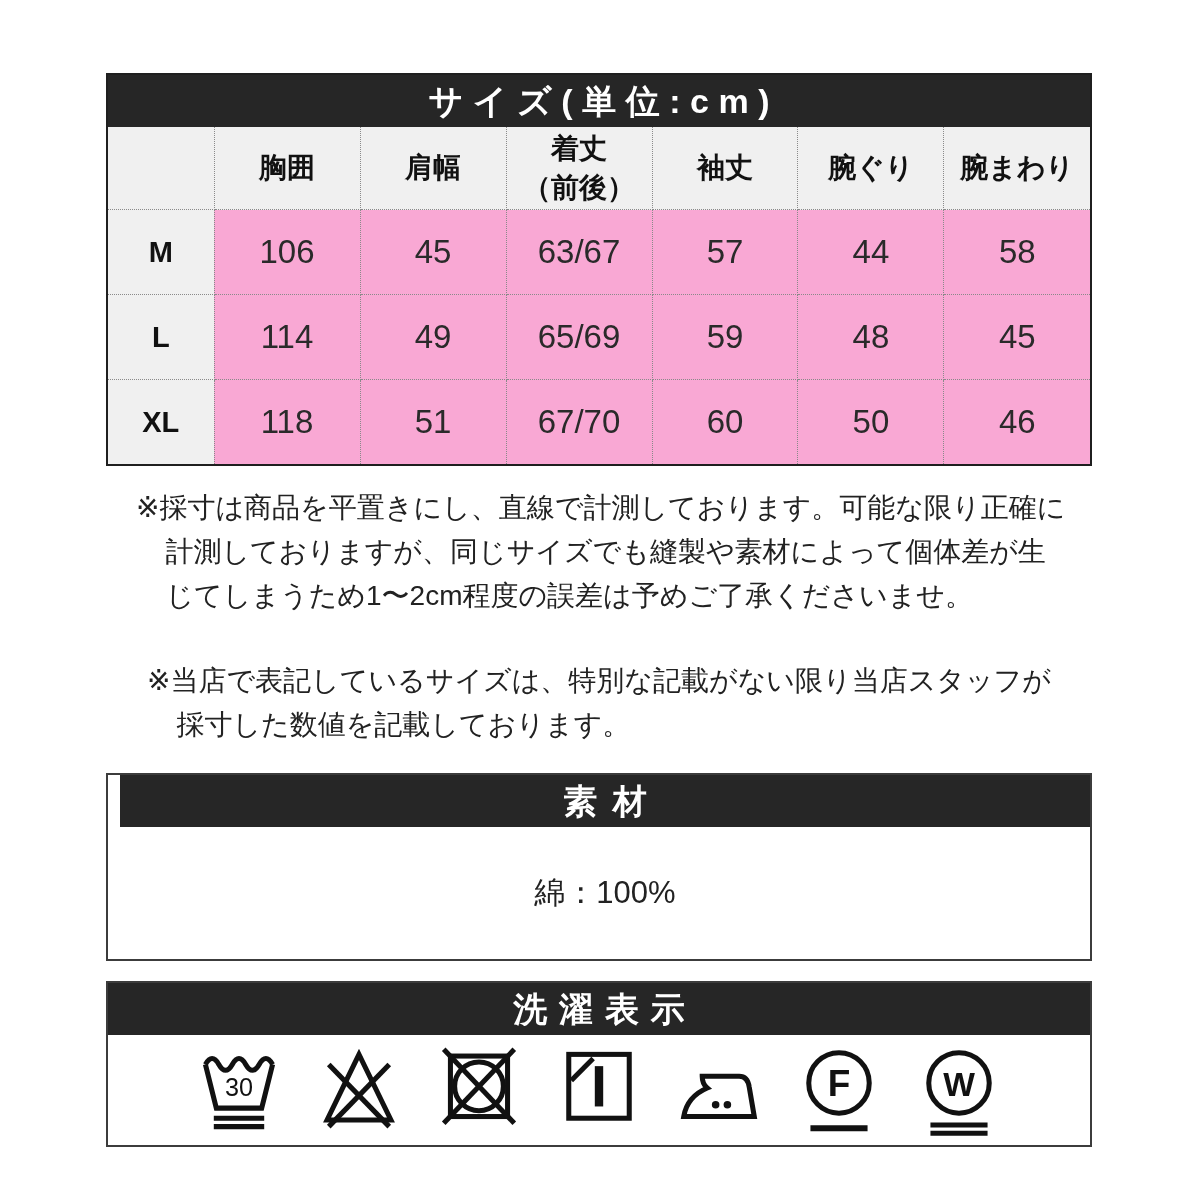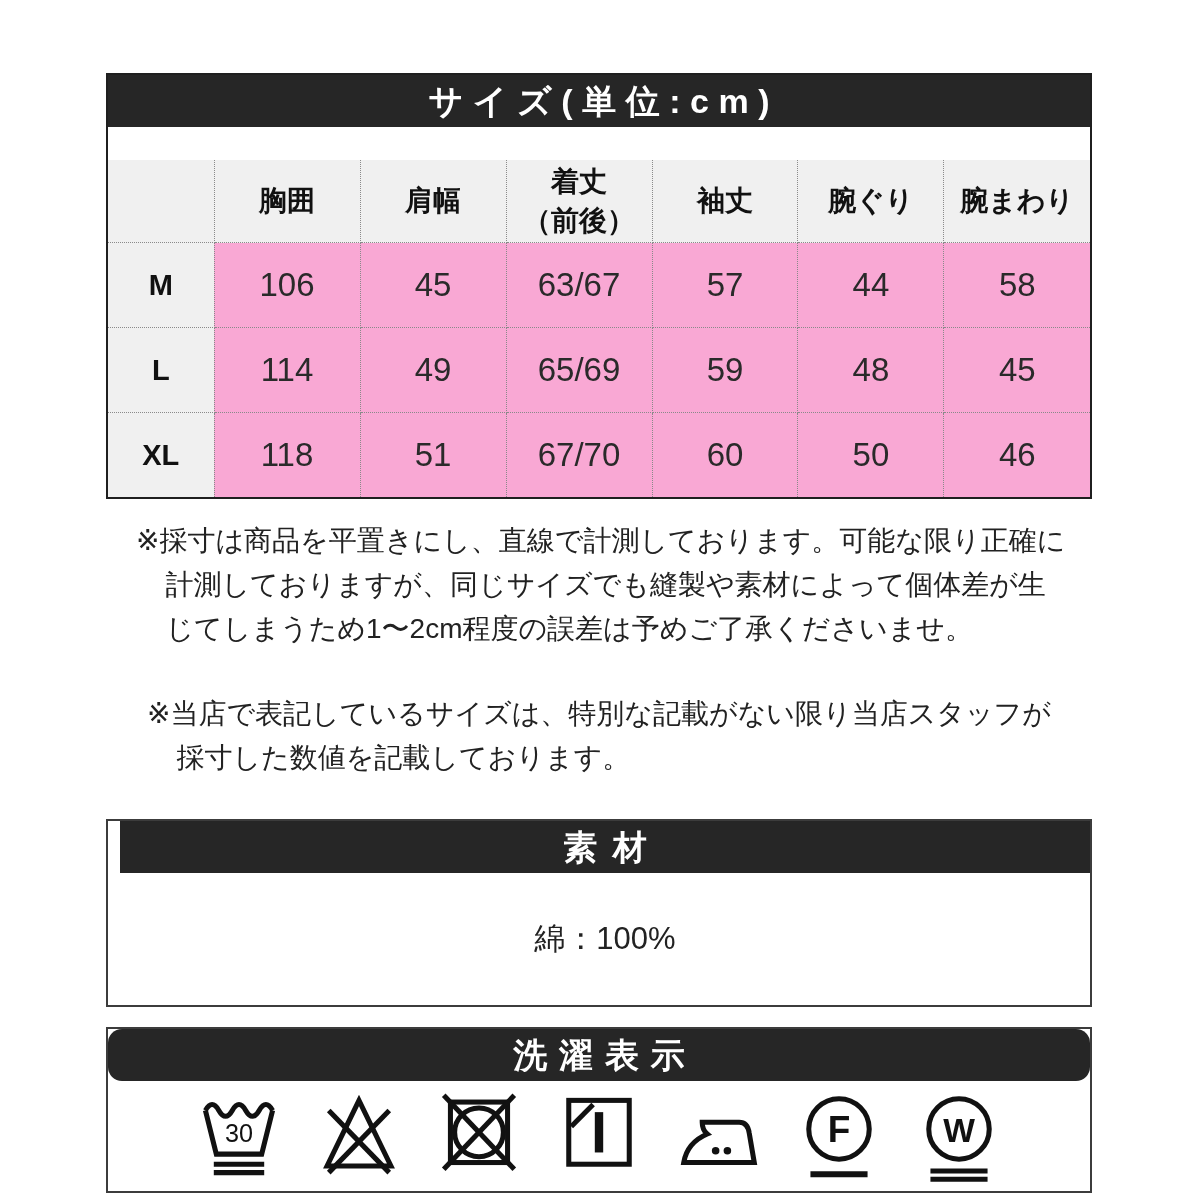--- a/index.html
+++ b/index.html
@@ -21,31 +21,30 @@
     color: #fff;
     font-weight: bold;
     font-size: 34px;
     text-align: center;
     height: 52px;
     line-height: 53px;
     letter-spacing: 0.28em;
     text-indent: 0.28em;
   }
   .band.material-title { letter-spacing: 0.45em; text-indent: 0.45em; }
-  .band.laundry-title  { letter-spacing: 0.35em; text-indent: 0.35em; border-radius: 14px; }
+  .band.laundry-title  { letter-spacing: 0.35em; text-indent: 0.35em; }
 
   
   .size-box {
     border: 2px solid #1f1f1f;
   }
   .size-table {
     width: 100%;
     border-collapse: collapse;
     table-layout: fixed;
-    margin-top: 33px;
   }
   .size-table col.col-label { width: 10.8%; }
   .size-table th, .size-table td {
     border: 1px dotted #8a8a8a;
     text-align: center;
     vertical-align: middle;
     padding: 0;
   }
   .size-table tr > *:first-child { border-left: none; }
   .size-table tr > *:last-child  { border-right: none; }
@@ -81,21 +80,21 @@
     line-height: 1.58;
     color: #222;
     padding-left: 1.05em;
     text-indent: -1.05em;
     margin: 0;
   }
   .note + .note { margin-top: 40px; margin-left: 11px; }
 
   
   .material-box {
-    margin-top: 39px;
+    margin-top: 26px;
     border: 2px solid #3c3c3c;
     padding-left: 12px;
   }
   .material-body {
     height: 132px;
     display: flex;
     align-items: center;
     justify-content: center;
     font-size: 31px;
     color: #222;

